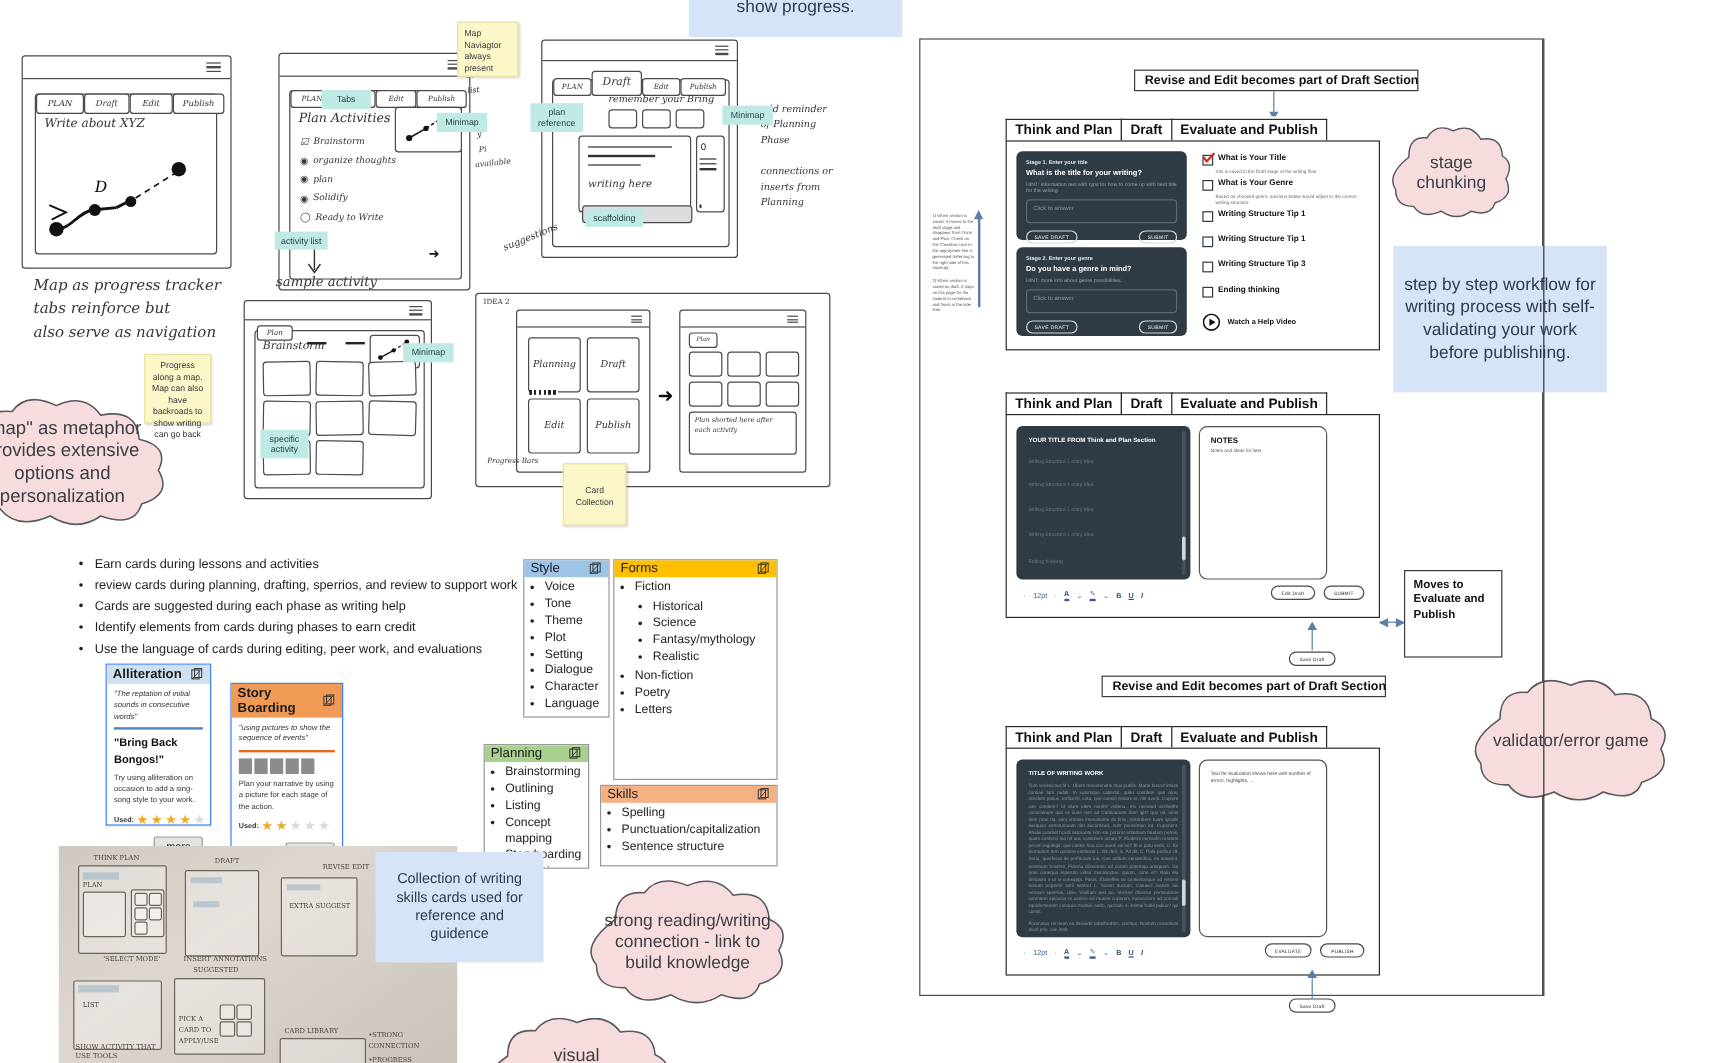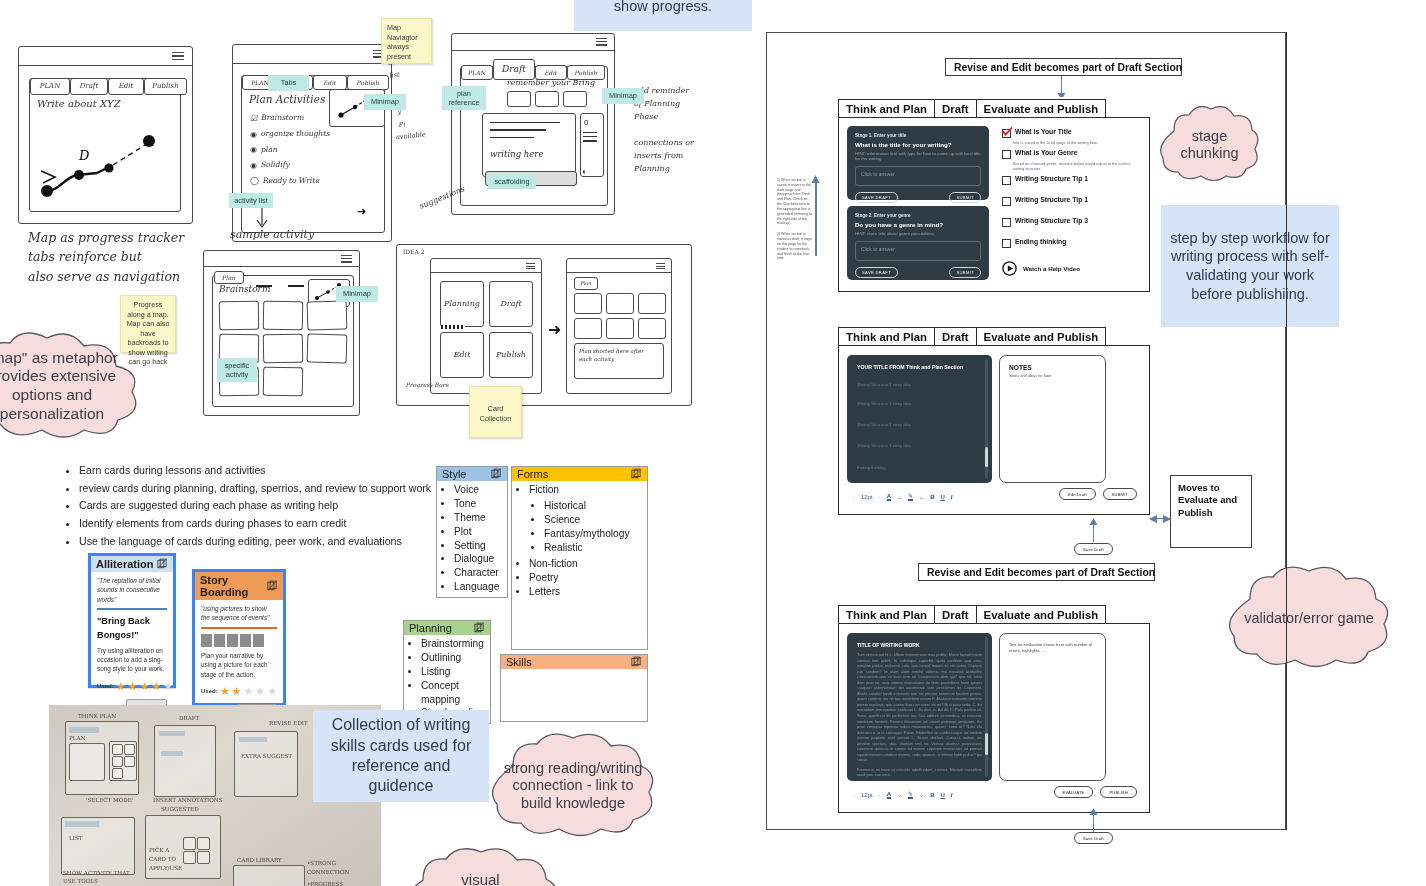--- a/index.html
+++ b/index.html
@@ -26,21 +26,21 @@
   .cloud{position:absolute;color:#3d3d46;display:flex;align-items:center;
          justify-content:center;text-align:center;line-height:1.2;}
   .cloud svg{position:absolute;inset:0;width:100%;height:100%;}
   .cloud span{position:relative;z-index:2;padding:0 6px;}
 
   
   .bullets{position:absolute;font-size:10.6px;line-height:1.62;color:#1f1f1f;}
   .bullets li{margin:0 0 0.5px 0;}
   .bullets ul{margin:0;padding-left:15px;list-style:disc;}
 
-  .skillcard{position:absolute;border:3px solid #3b82f6;background:#fff;
+  .skillcard{position:absolute;border:1px solid #3b82f6;background:#fff;
              box-sizing:border-box;box-shadow:0 1px 1px rgba(0,0,0,.12);}
   .skillcard .hd{display:flex;align-items:center;justify-content:space-between;
                  padding:2px 5px;font-size:11px;font-weight:bold;color:#1c1c1c;}
   .skillcard .bd{padding:4px 6px;font-size:6.4px;line-height:1.45;color:#333;}
   .rule{height:2.4px;margin:4px 0 5px;}
   .quote{font-style:italic;}
   .phrase{font-size:9.2px;font-weight:bold;color:#111;margin:2px 0 4px;}
   .usedrow{display:flex;align-items:center;gap:2px;margin-top:7px;font-size:6px;font-weight:bold;}
   .star{font-size:11px;line-height:1;color:#d9d9d9;}
   .star.on{color:#f2a81d;}
@@ -494,20 +494,25 @@
 
 <div class="listcard" style="left:500px;top:654px;width:148px;height:68px;">
   <div class="hd" style="background:#f4b183;">
     <span>Skills</span>
     <svg class="cardicon" viewBox="0 0 16 16">
         <rect x="2.5" y="3" width="8" height="10" fill="none" stroke="#333" stroke-width="1.1"></rect>
         <rect x="5.5" y="1.5" width="8" height="10" fill="none" stroke="#333" stroke-width="1.1"></rect>
         <path d="M3 13 L13 2" stroke="#333" stroke-width="1"></path>
       </svg>
   </div>
+  <ul>
+    <li>Spelling</li>
+    <li>Punctuation/capitalization</li>
+    <li>Sentence structure</li>
+  </ul>
 </div>
 
 <div id="photo">
   <div class="pt" style="left:29px;top:8px;">THINK PLAN</div>
   <div class="pt" style="left:130px;top:10px;">DRAFT</div>
   <div class="pt" style="left:220px;top:15px;">REVISE EDIT</div>
   <div class="pm" style="left:16px;top:16px;width:72px;height:72px;"></div>
   <div class="pb" style="left:20px;top:22px;width:30px;height:6px;"></div>
   <div class="pt" style="left:20px;top:30px;">PLAN</div>
   <div class="pm" style="left:20px;top:38px;width:34px;height:36px;"></div>
@@ -539,21 +544,21 @@
   <div class="pm" style="left:148px;top:132px;width:11px;height:11px;"></div>
   <div class="pm" style="left:134px;top:146px;width:11px;height:11px;"></div>
   <div class="pm" style="left:148px;top:146px;width:11px;height:11px;"></div>
   <div class="pt" style="left:188px;top:152px;">CARD LIBRARY</div>
   <div class="pm" style="left:184px;top:160px;width:70px;height:24px;"></div>
   <div class="pt" style="left:258px;top:155px;">•STRONG</div>
   <div class="pt" style="left:258px;top:164px;">CONNECTION</div>
   <div class="pt" style="left:258px;top:176px;">•PROGRESS</div>
 </div>
 
-<div class="bluebox" style="left:313px;top:710px;width:176px;height:92px;font-size:16px;">
+<div class="bluebox" style="left:313px;top:710px;width:140px;height:92px;font-size:12px;">
   <span>Collection of writing skills cards used for reference and guidence</span>
 </div>
 
 <div class="cloud" style="left:487px;top:732px;width:172px;height:108px;font-size:14.5px;">
   <svg viewBox="0 0 172 108" preserveAspectRatio="none">
     <path d="M26 34 Q26 10 50 12 Q62 -4 86 6 Q110 -4 124 14 Q152 9 154 34 Q172 42 162 60 Q172 80 146 88 Q140 106 114 97 Q94 110 72 97 Q46 108 34 91 Q10 92 10 72 Q-4 56 26 34 Z" fill="#f6dcdd" stroke="#58585f" stroke-width="1.3"></path>
   </svg>
   <span style="padding:0 12px;">strong reading/writing connection - link to build knowledge</span>
 </div>
 <div class="cloud" style="left:398px;top:848px;width:165px;height:96px;font-size:15px;">

